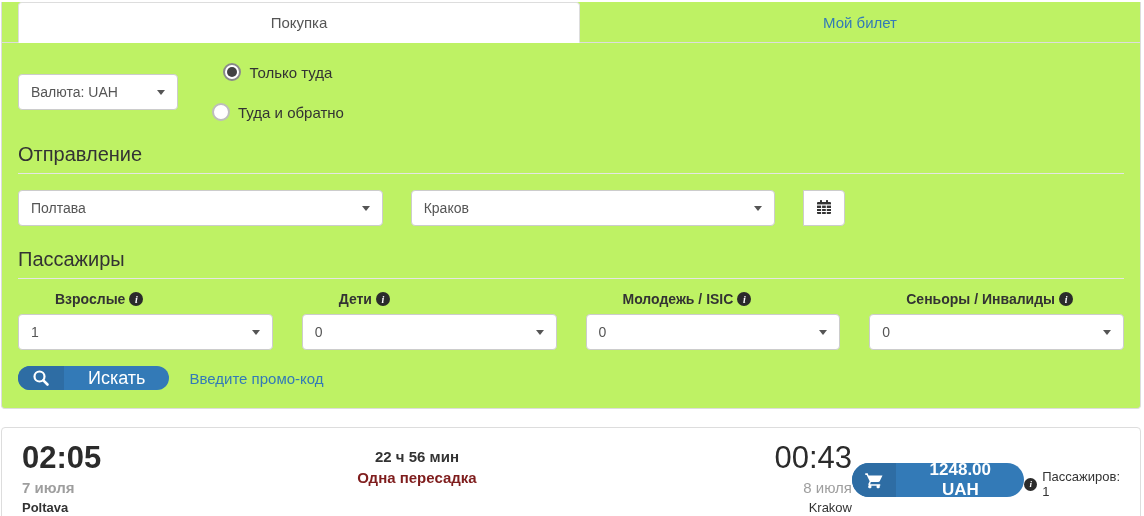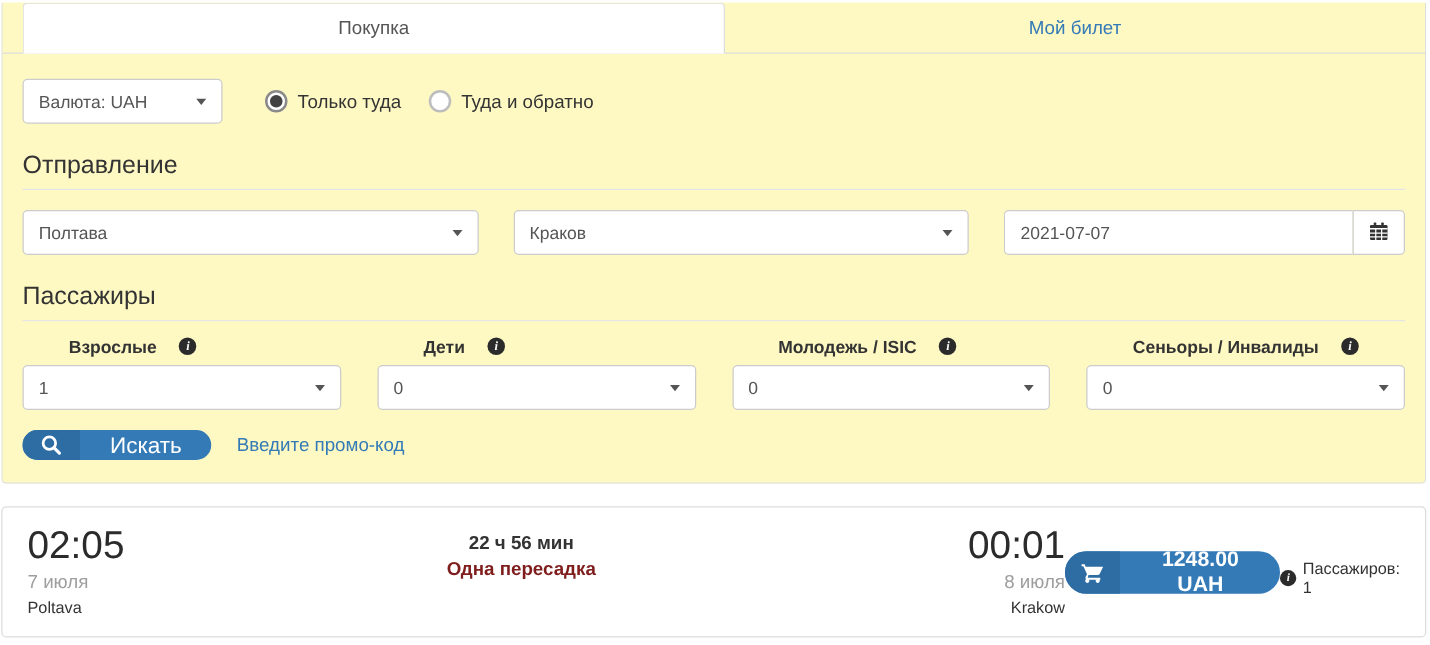--- a/index.html
+++ b/index.html
@@ -1,82 +1,82 @@
 <!DOCTYPE html>
 <html><head>
 <meta charset="utf-8">
 <style>
   html,body{margin:0;padding:0;background:#fff;}
   body{font-family:"Liberation Sans","DejaVu Sans",sans-serif;color:#333;font-size:14px;}
   .page{width:1142px;min-height:514px;padding:2px 1px 0 1px;box-sizing:border-box;}
 
   
-  .panel{border:1px solid #ddd;border-top:none;border-radius:0 0 4px 4px;background:#fef9c3;}
+  .panel{border:1px solid #ddd;border-top:none;border-radius:0 0 4px 4px;background:#bef264;}
   .tabs-row{display:flex;align-items:stretch;height:40px;border-bottom:1px solid #ddd;}
   .tab{display:flex;align-items:center;justify-content:center;font-size:15px;cursor:pointer;}
   .tab.active{margin-left:16px;width:560px;background:#fff;border:1px solid #ddd;border-bottom:1px solid #fff;
     border-radius:4px 4px 0 0;margin-bottom:-1px;color:#555;z-index:2;}
   .tab.inactive{flex:1;color:#337ab7;}
 
   .panel-body{padding:16px 16px 18px 16px;}
 
   
   .select{position:relative;height:36px;box-sizing:border-box;border:1px solid #ccc;border-radius:4px;
     background:#fff;color:#555;display:flex;align-items:center;padding:0 30px 0 12px;cursor:pointer;}
   .caret{position:absolute;right:12px;top:50%;margin-top:-2px;width:0;height:0;
     border-left:4px solid transparent;border-right:4px solid transparent;border-top:5px solid #555;}
   .row{display:flex;align-items:center;}
   hr.rule{border:none;border-top:1px solid #e5e5e5;margin:8px 0 0 0;}
   h2.section{font-size:20px;font-weight:400;color:#333;margin:22px 0 0 0;line-height:1.1;}
 
   
   .top-row{margin-top:4px;}
   .currency{width:160px;}
-  .radio-group{display:flex;align-items:center;margin-left:34px;gap:22px;}
+  .radio-group{display:flex;align-items:center;margin-left:34px;gap:22px;flex-direction:column;}
   .radio-opt{display:flex;align-items:center;gap:8px;cursor:pointer;font-size:15px;color:#333;}
   .radio{width:18px;height:18px;border-radius:50%;box-sizing:border-box;border:2px solid #bdbdbd;
     display:inline-flex;align-items:center;justify-content:center;background:#fff;}
   .radio.checked{border-color:#8a8a8a;}
   .radio.checked::after{content:"";width:10px;height:10px;border-radius:50%;background:#424242;}
 
   
   .fields-row{margin-top:16px;gap:28px;}
   .field-select{flex:1 1 0;}
   .date-group{flex:1 1 0;display:flex;}
   .date-input{flex:1;height:36px;box-sizing:border-box;border:1px solid #ccc;border-right:none;
     border-radius:4px 0 0 4px;padding:0 12px;font-size:14px;color:#555;
     font-family:"Liberation Sans","DejaVu Sans",sans-serif;outline:none;}
   .date-addon{width:42px;height:36px;box-sizing:border-box;border:1px solid #ccc;border-radius:0 4px 4px 0;
     background:#fff;display:flex;align-items:center;justify-content:center;cursor:pointer;padding:0;}
 
   
   .passengers-row{margin-top:12px;gap:29px;align-items:flex-start;}
   .pcol{flex:1 1 0;}
-  .plabel{font-weight:bold;font-size:14px;color:#333;display:flex;align-items:center;gap:18px;margin:0 0 7px 1px;padding-left:36px;}
+  .plabel{font-weight:bold;font-size:14px;color:#333;display:flex;align-items:center;gap:4px;margin:0 0 7px 1px;padding-left:36px;}
   .info-icon{width:14px;height:14px;border-radius:50%;background:#2b2b2b;color:#fff;font-size:10px;
     font-weight:bold;display:inline-flex;align-items:center;justify-content:center;
     font-family:"Liberation Serif","DejaVu Serif",serif;font-style:italic;flex:0 0 auto;}
   .info-icon.small{width:13px;height:13px;font-size:9px;}
 
   
   .search-row{margin-top:16px;}
   .pill-btn{display:inline-flex;align-items:stretch;height:24px;border:none;padding:0;border-radius:19px;
     overflow:hidden;background:#337ab7;cursor:pointer;}
   .pill-btn .icon-seg{width:46px;background:#2e6da4;display:flex;align-items:center;justify-content:center;}
   .pill-btn .pill-label{display:flex;align-items:center;padding:0 24px;color:#fff;font-size:18px;
     font-family:"Liberation Sans","DejaVu Sans",sans-serif;}
   .promo-link{margin-left:20px;color:#337ab7;font-size:15px;text-decoration:none;cursor:pointer;}
 
   
   .ride-card{margin-top:18px;border:1px solid #ddd;border-radius:4px;display:flex;
     padding:12px 20px 16px 20px;box-sizing:border-box;min-height:100px;}
   .time-big{font-size:31px;color:#2b2b2b;line-height:36px;}
   .date-gray{color:#9e9e9e;font-size:15px;margin-top:3px;}
   .city{color:#333;font-size:13px;margin-top:4px;}
-  .dep-block{width:215px;}
+  .dep-block{width:215px;font-weight:bold;}
   .mid-block{width:360px;text-align:center;padding-top:8px;}
   .duration{font-weight:bold;font-size:15px;color:#333;}
   .transfer-link{font-weight:bold;font-size:15px;color:#7f1d1d;margin-top:4px;cursor:pointer;}
   .arr-block{width:255px;text-align:right;}
   .price-col{flex:1;display:flex;flex-direction:row;align-items:center;padding-top:4px;}
   .price-btn{height:34px;border-radius:17px;}
   .price-btn .icon-seg{width:52px;}
   .price-btn .pill-label{font-size:17px;font-weight:bold;padding:0 20px;}
   .pass-note{margin-top:9px;display:flex;align-items:center;gap:5px;font-size:13px;color:#333;}
 </style>
@@ -120,21 +120,20 @@
       <div class="row fields-row">
         <div class="select field-select">
           <span>Полтава</span>
           <span class="caret"></span>
         </div>
         <div class="select field-select">
           <span>Краков</span>
           <span class="caret"></span>
         </div>
         <div class="date-group">
-          <input class="date-input" type="text" readonly="" value="2021-07-07" style="">
           <button class="date-addon">
             <span>
               <svg width="16" height="16" viewBox="0 0 16 16">
                 <rect x="1" y="3" width="14" height="12" rx="1" fill="#333"></rect>
                 <rect x="4" y="1" width="2" height="3" rx="0.5" fill="#333"></rect>
                 <rect x="10" y="1" width="2" height="3" rx="0.5" fill="#333"></rect>
                 <line x1="1" y1="6" x2="15" y2="6" stroke="#fff" stroke-width="1.2"></line>
                 <line x1="5.6" y1="6" x2="5.6" y2="15" stroke="#fff" stroke-width="1"></line>
                 <line x1="10.3" y1="6" x2="10.3" y2="15" stroke="#fff" stroke-width="1"></line>
                 <line x1="1" y1="9.5" x2="15" y2="9.5" stroke="#fff" stroke-width="1"></line>
@@ -213,21 +212,21 @@
       <div class="date-gray">7 июля</div>
       <div class="city">Poltava</div>
     </div>
 
     <div class="mid-block">
       <div class="duration">22 ч 56 мин</div>
       <div class="transfer-link">Одна пересадка</div>
     </div>
 
     <div class="arr-block">
-      <div class="time-big">00:01</div>
+      <div class="time-big">00:43</div>
       <div class="date-gray">8 июля</div>
       <div class="city">Krakow</div>
     </div>
 
     <div class="price-col">
       <button class="pill-btn price-btn">
         <span class="icon-seg">
           <svg width="20" height="20" viewBox="0 0 24 24">
             <path fill="#fff" d="M7 18c-1.1 0-2 .9-2 2s.9 2 2 2 2-.9 2-2-.9-2-2-2zm10 0c-1.1 0-2 .9-2 2s.9 2 2 2 2-.9 2-2-.9-2-2-2zM7.2 14.5h9.9c.75 0 1.4-.41 1.75-1.03L22.2 6.5H5.4L4.5 4H1.5v2h1.7l3.6 7.6-1.35 2.45c-.73 1.33.22 2.95 1.73 2.95H19.5v-2H7.4l.8-2.5z"></path>
           </svg>

